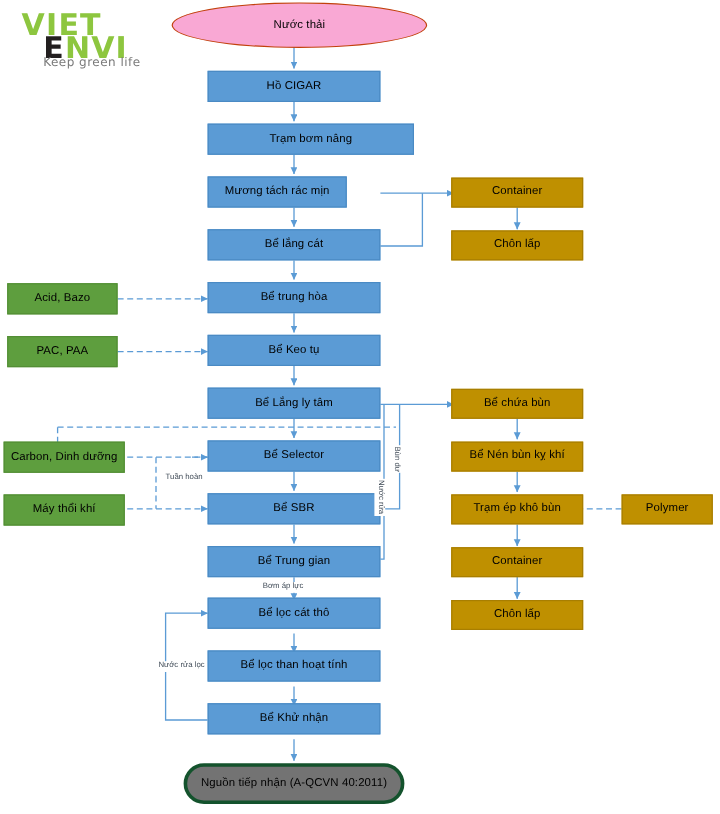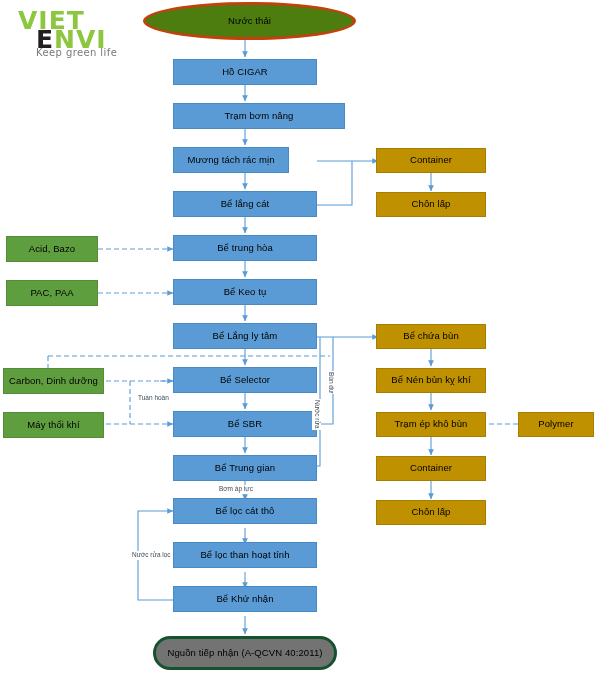--- a/index.html
+++ b/index.html
@@ -32,21 +32,21 @@
     color: #000000;
     font-size: 9.5px;
     line-height: 1.15;
     letter-spacing: .1px;
     padding: 0 3px;
   }
   .node.blue   { background: #5B9BD5; border: 1px solid #4A8AC4; }
   .node.green  { background: #5E9E3E; border: 1px solid #538E35; }
   .node.gold   { background: #BF9000; border: 1px solid #A87E00; }
   .node.orange {
-    background: #4d7c0f; border: 3px solid #c2410c;
+    background: #f9a8d4; border: 1px solid #c2410c;
     border-radius: 50%;
   }
   .node.round {
     background: #737373; border: 3px solid #14532d;
     border-radius: 18px;
   }
 
   
   .edge-label {
     position: absolute;

